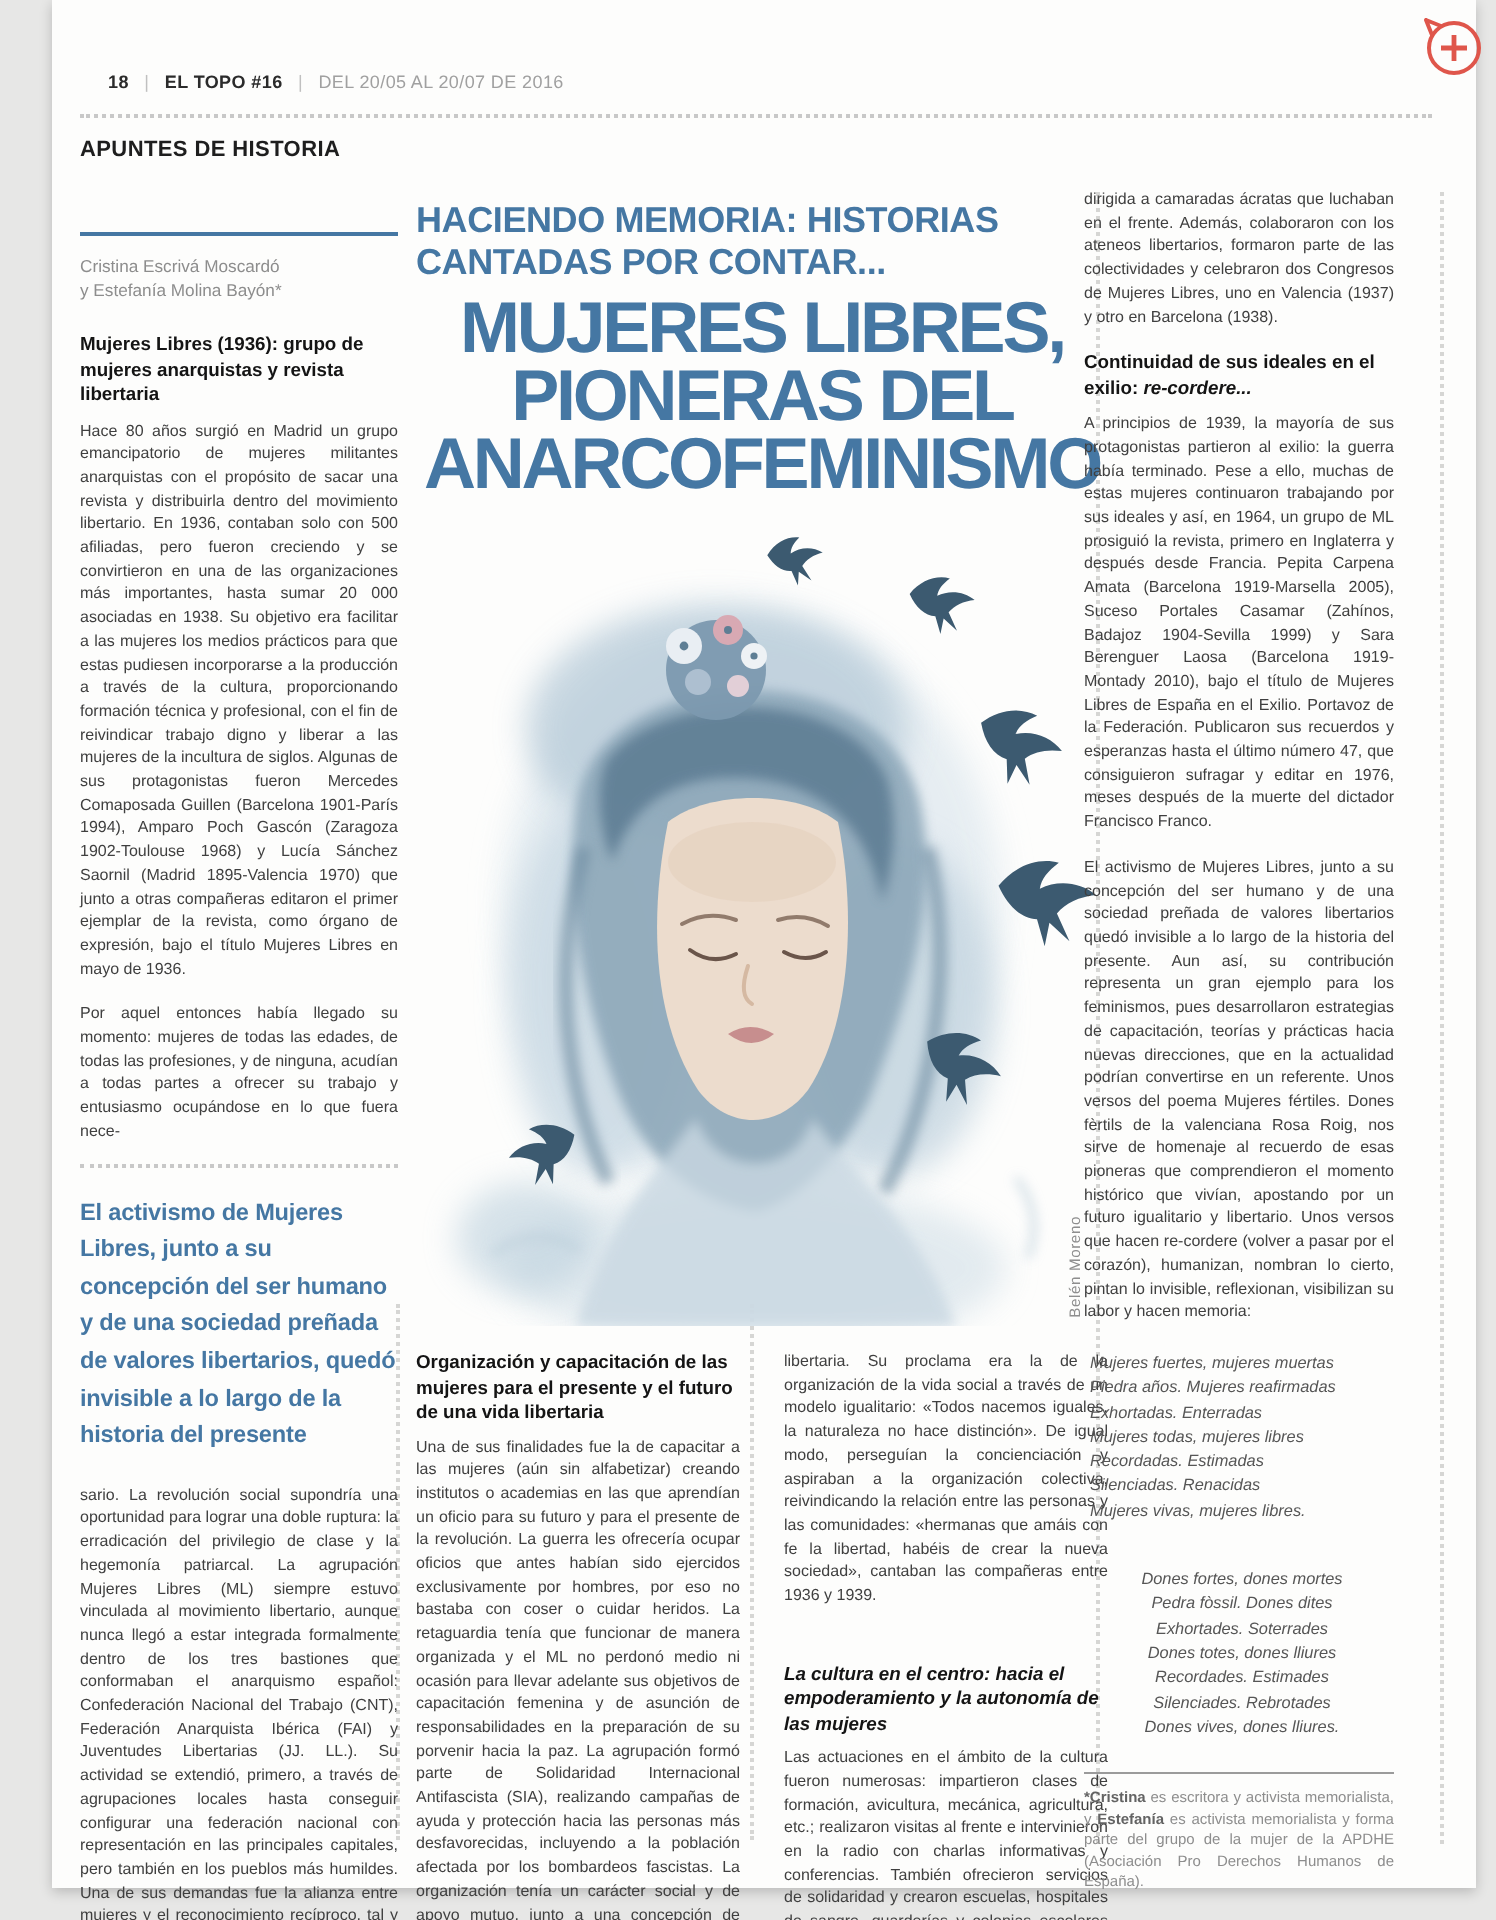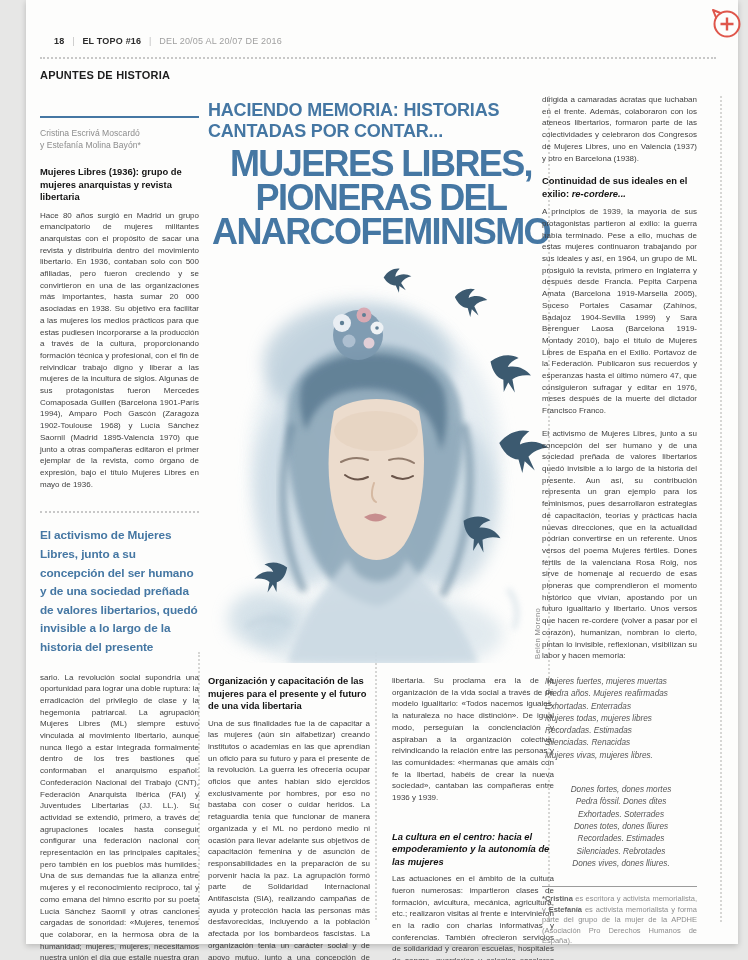--- a/index.html
+++ b/index.html
@@ -86,20 +86,21 @@
 
   <div class="col1">
     <div class="author-rule"></div>
     <div class="authors">
       <div>Cristina Escrivá Moscardó</div>
       <div>y Estefanía Molina Bayón*</div>
     </div>
     <div class="subhead">Mujeres Libres (1936): grupo de mujeres anarquistas y revista libertaria</div>
     <div class="body-text">Hace 80 años surgió en Madrid un grupo emancipatorio de mujeres militantes anarquistas con el propósito de sacar una revista y distribuirla dentro del movimiento libertario. En 1936, contaban solo con 500 afiliadas, pero fueron creciendo y se convirtieron en una de las organizaciones más importantes, hasta sumar 20 000 asociadas en 1938. Su objetivo era facilitar a las mujeres los medios prácticos para que estas pudiesen incorporarse a la producción a través de la cultura, proporcionando formación técnica y profesional, con el fin de reivindicar trabajo digno y liberar a las mujeres de la incultura de siglos. Algunas de sus protagonistas fueron Mercedes Comaposada Guillen (Barcelona 1901-París 1994), Amparo Poch Gascón (Zaragoza 1902-Toulouse 1968) y Lucía Sánchez Saornil (Madrid 1895-Valencia 1970) que junto a otras compañeras editaron el primer ejemplar de la revista, como órgano de expresión, bajo el título Mujeres Libres en mayo de 1936.</div>
     <div class="para-gap"></div>
+    <div class="body-text">Por aquel entonces había llegado su momento: mujeres de todas las edades, de todas las profesiones, y de ninguna, acudían a todas partes a ofrecer su trabajo y entusiasmo ocupándose en lo que fuera nece-</div>
     <div class="dotted-sep"></div>
     <div class="pull-quote">El activismo de Mujeres Libres, junto a su concepción del ser humano y de una sociedad preñada de valores libertarios, quedó invisible a lo largo de la historia del presente</div>
     <div class="body-text">sario. La revolución social supondría una oportunidad para lograr una doble ruptura: la erradicación del privilegio de clase y la hegemonía patriarcal. La agrupación Mujeres Libres (ML) siempre estuvo vinculada al movimiento libertario, aunque nunca llegó a estar integrada formalmente dentro de los tres bastiones que conformaban el anarquismo español: Confederación Nacional del Trabajo (CNT), Federación Anarquista Ibérica (FAI) y Juventudes Libertarias (JJ. LL.). Su actividad se extendió, primero, a través de agrupaciones locales hasta conseguir configurar una federación nacional con representación en las principales capitales, pero también en los pueblos más humildes. Una de sus demandas fue la alianza entre mujeres y el reconocimiento recíproco, tal y como emana del himno escrito por su poeta Lucía Sánchez Saornil y otras canciones cargadas de sonoridad: «Mujeres, tenemos que colaborar, en la hermosa obra de la humanidad; mujeres, mujeres, necesitamos nuestra unión el día que estalle nuestra gran revolución» (canción titulada A las Mujeres).</div>
   </div>
 
   <div class="main">
     <div class="kicker">HACIENDO MEMORIA: HISTORIAS CANTADAS POR CONTAR...</div>
     <div class="headline">
       <div>MUJERES LIBRES,</div>
       <div>PIONERAS DEL</div>

